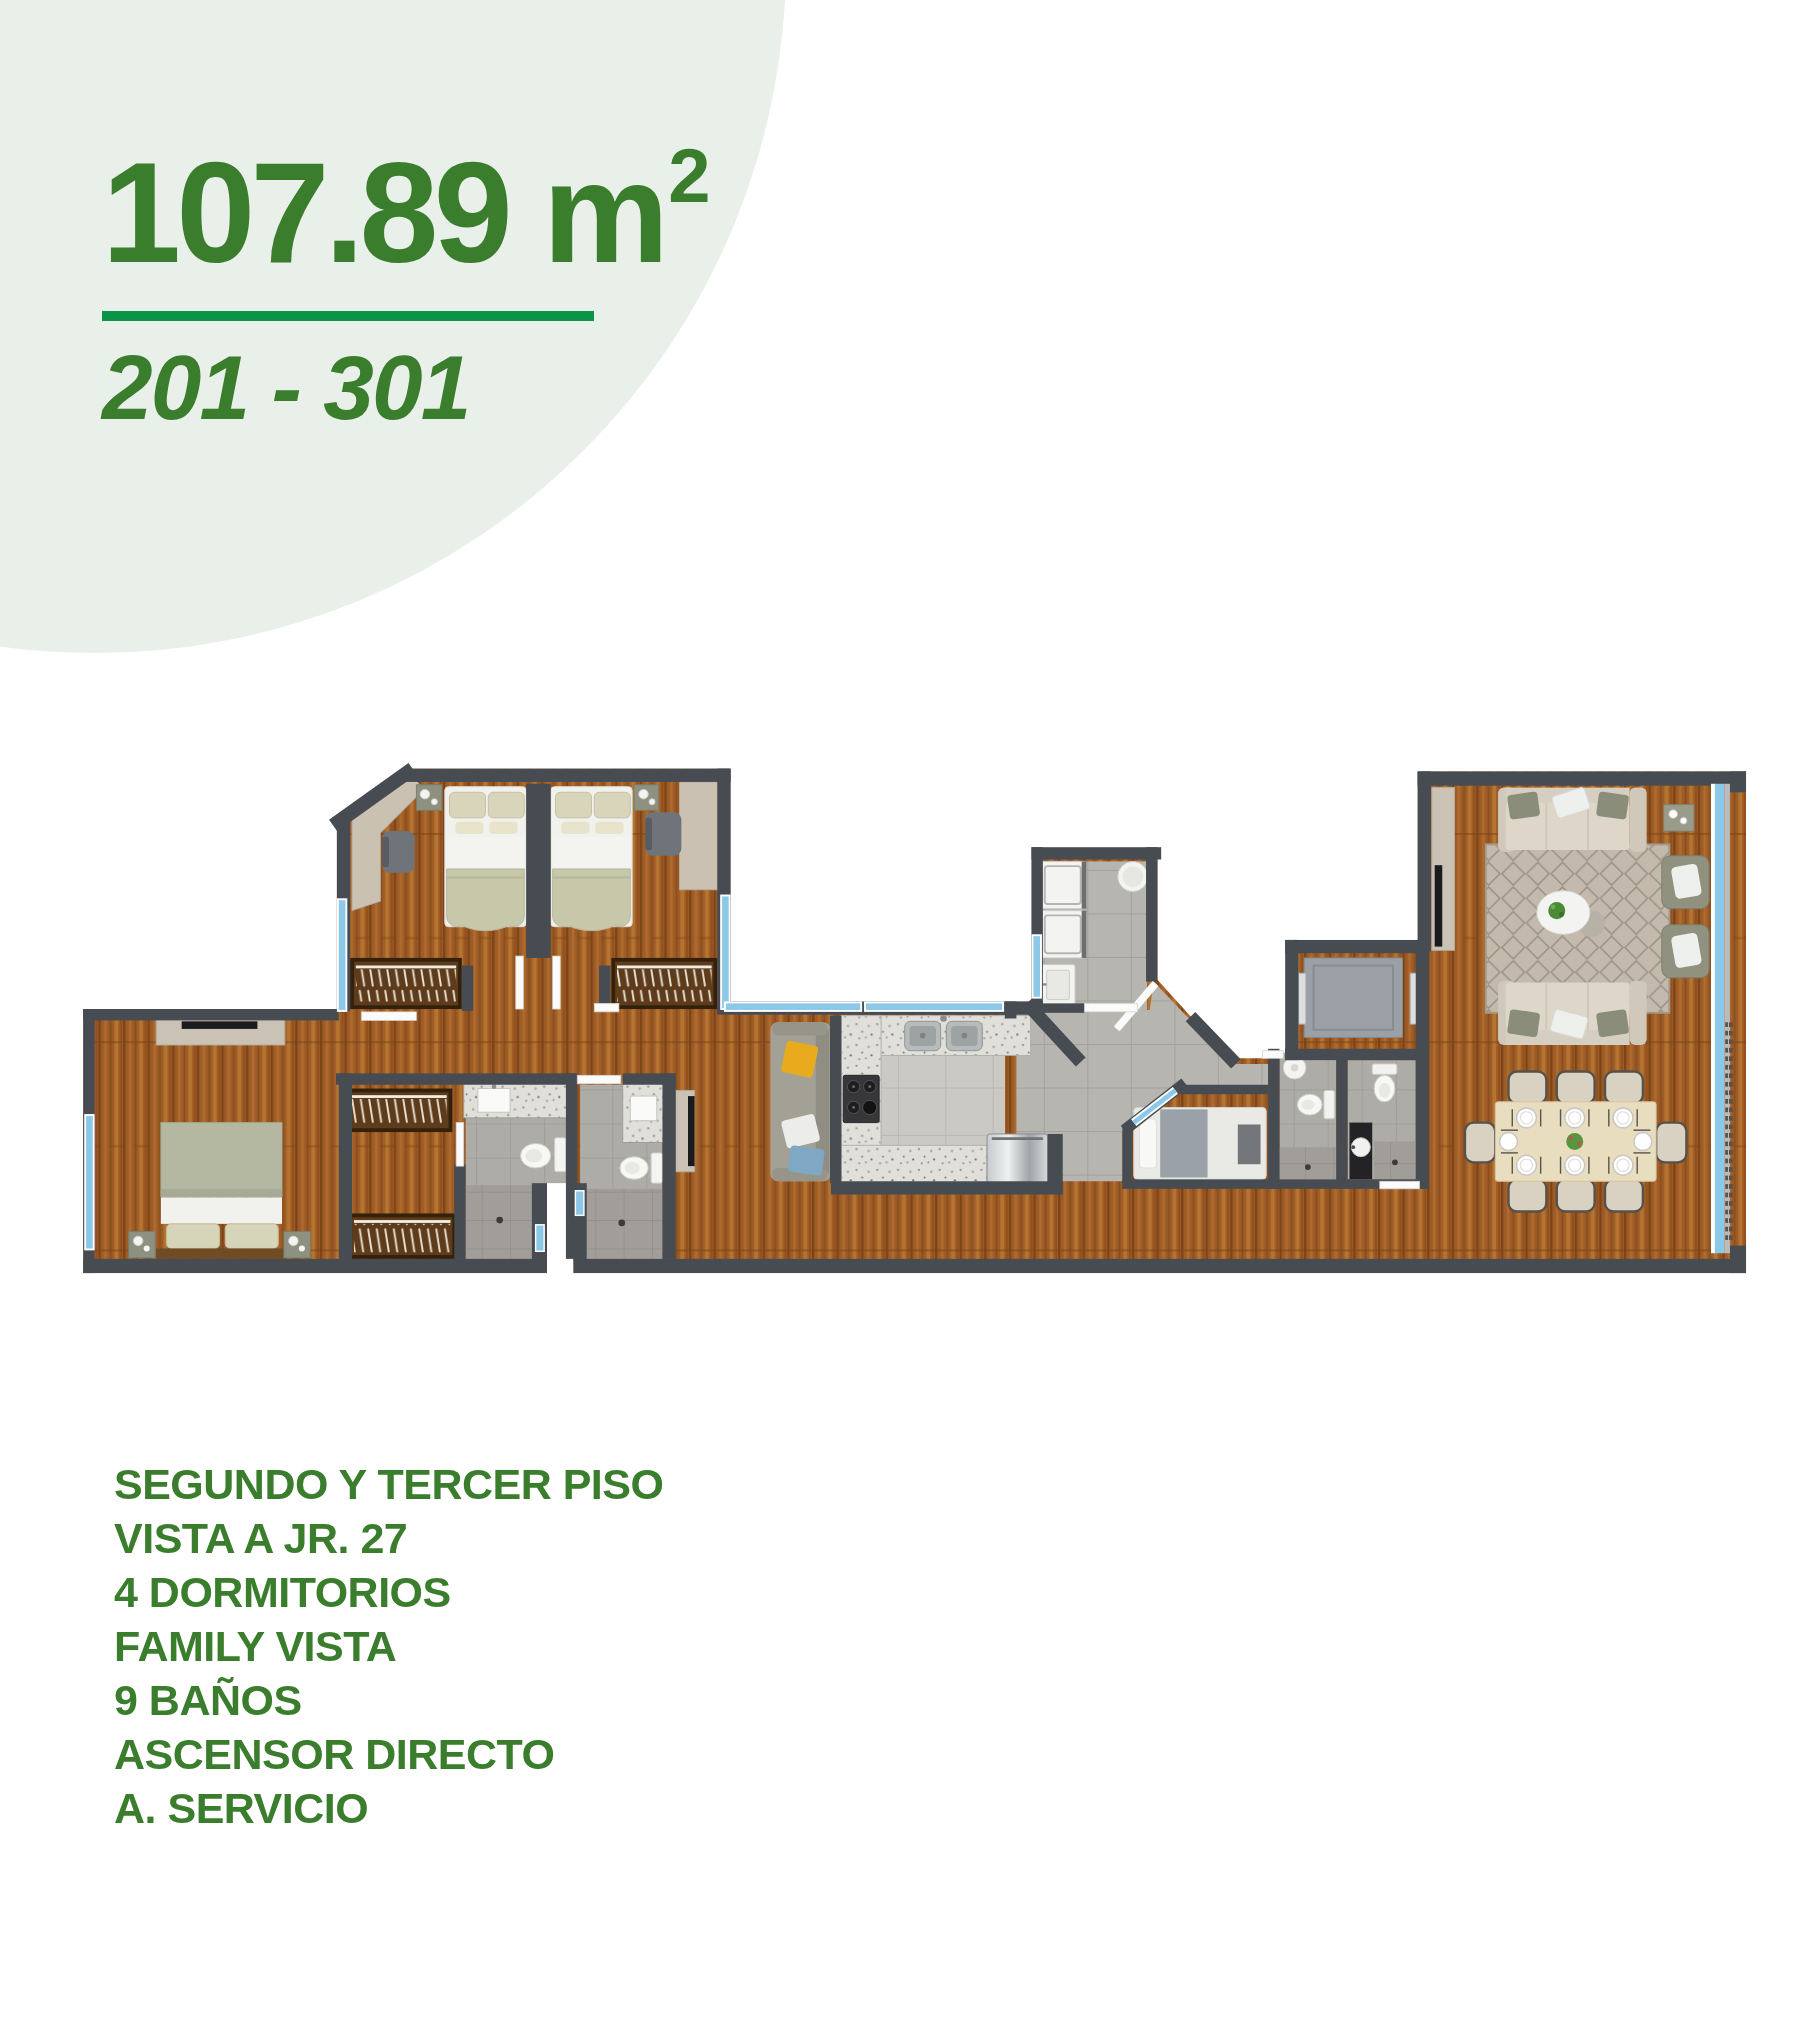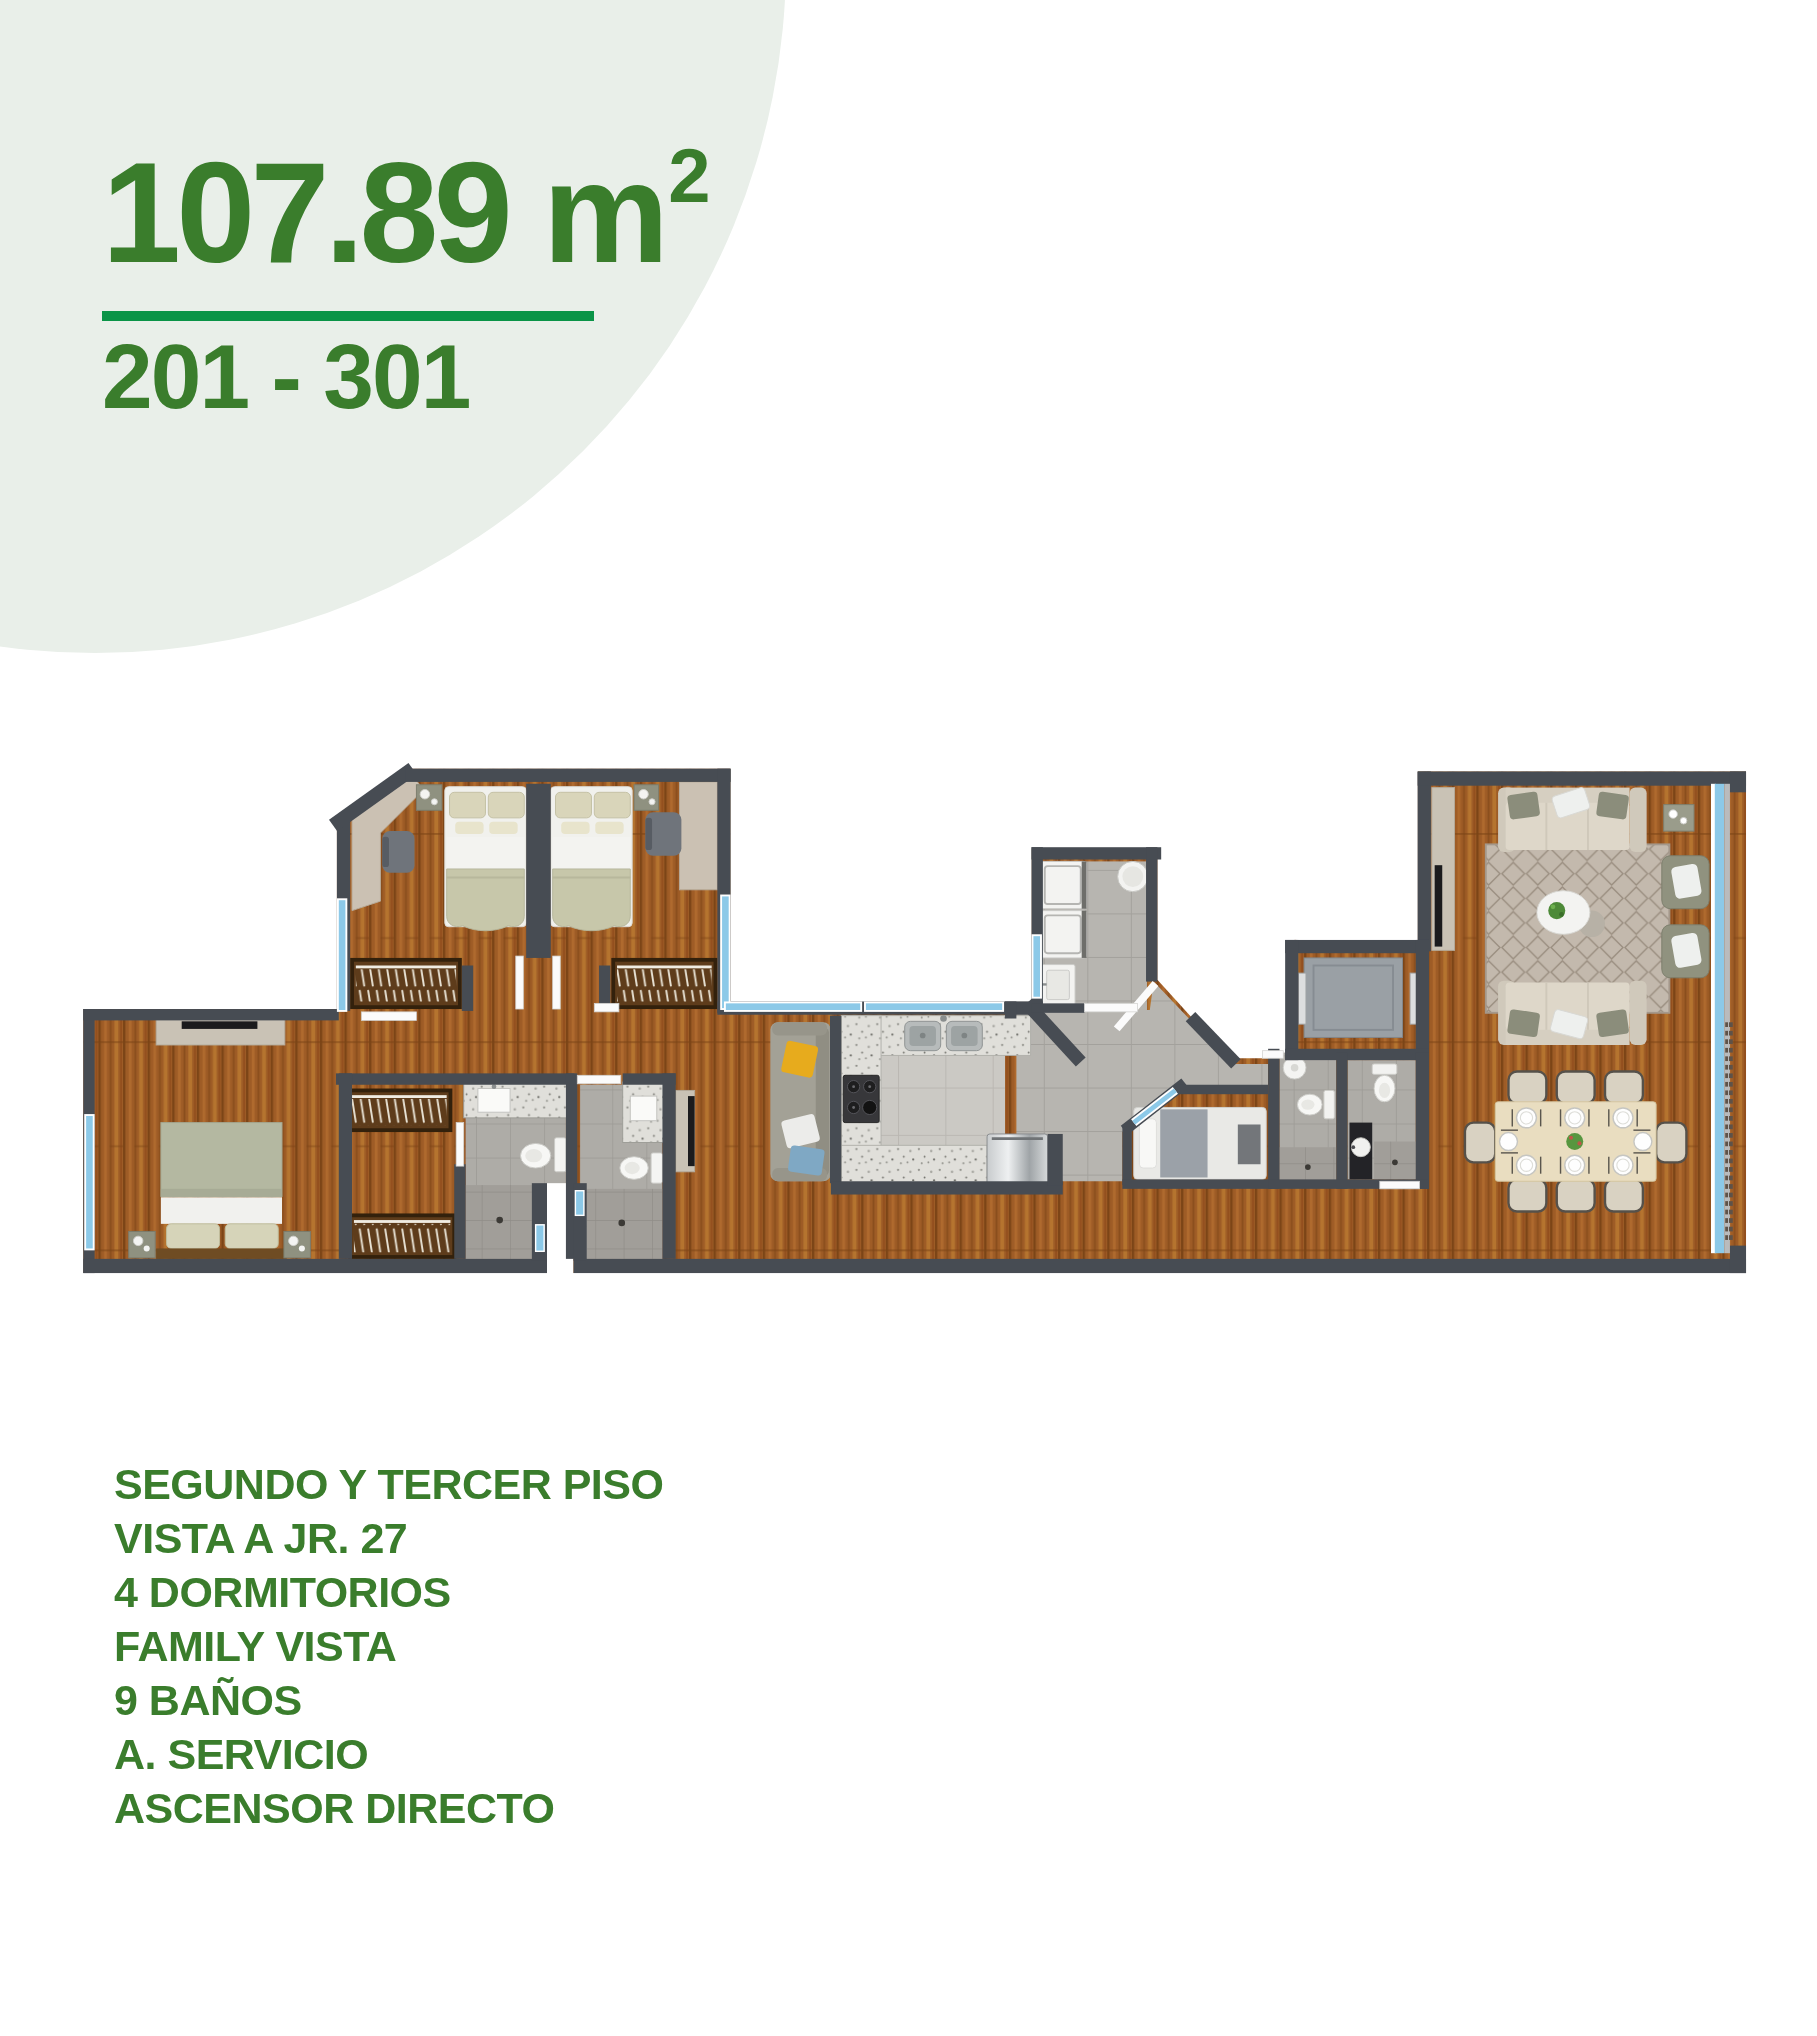--- a/index.html
+++ b/index.html
@@ -11,21 +11,21 @@
     position:absolute;left:-596px;top:-729px;width:1382px;height:1382px;
     border-radius:50%;background:#e9efe9;
   }
   .header{position:absolute;left:102px;top:142px;color:#3a7d2c;}
   .area-line{
     font-size:142px;font-weight:700;letter-spacing:-4.7px;line-height:1;
     color:#3a7d2c;white-space:nowrap;
   }
   .area-exp{font-size:76px;vertical-align:17px;letter-spacing:0;position:relative;top:-43px;margin-left:3.8px;}
   .area-underline{width:492px;height:10.4px;background:#0a9447;margin-top:26.5px;}
-  .units-range{margin-top:10px;font-size:91px;font-weight:700;letter-spacing:-1.9px;color:#3a7d2c;line-height:1;}
+  .units-range{margin-top:21px;font-size:91px;font-weight:700;letter-spacing:-1.9px;color:#3a7d2c;line-height:1;font-style:italic;}
   .features{
     position:absolute;left:114px;top:1457px;color:#3a7d2c;
     font-size:43px;font-weight:700;line-height:54px;letter-spacing:-0.5px;white-space:nowrap;
   }
   .plan-wrap{position:absolute;left:0;top:0;width:1817px;height:2037px;}
   svg{display:block;}
 </style>
 </head>
 <body>
 
@@ -36,22 +36,22 @@
   <div class="area-underline"></div>
   <div class="units-range">201 - 301</div>
 </div>
 
 <div class="features">
   <div>SEGUNDO Y TERCER PISO</div>
   <div>VISTA A JR. 27</div>
   <div>4 DORMITORIOS</div>
   <div>FAMILY VISTA</div>
   <div>9 BAÑOS</div>
+  <div>ASCENSOR DIRECTO</div>
   <div>A. SERVICIO</div>
-  <div>ASCENSOR DIRECTO</div>
 </div>
 
 <div class="plan-wrap">
 <svg width="1817" height="2037" viewBox="0 0 1920 2152" xmlns="http://www.w3.org/2000/svg">
   <defs>
     <pattern id="wood" width="26" height="220" patternUnits="userSpaceOnUse">
       <rect width="26" height="220" fill="#9e5c26"></rect>
       <rect x="0" width="2.5" height="220" fill="#7c4517"></rect>
       <rect x="6" width="3" height="220" fill="#af6a2e"></rect>
       <rect x="12" width="2" height="220" fill="#8a4e1d"></rect>

